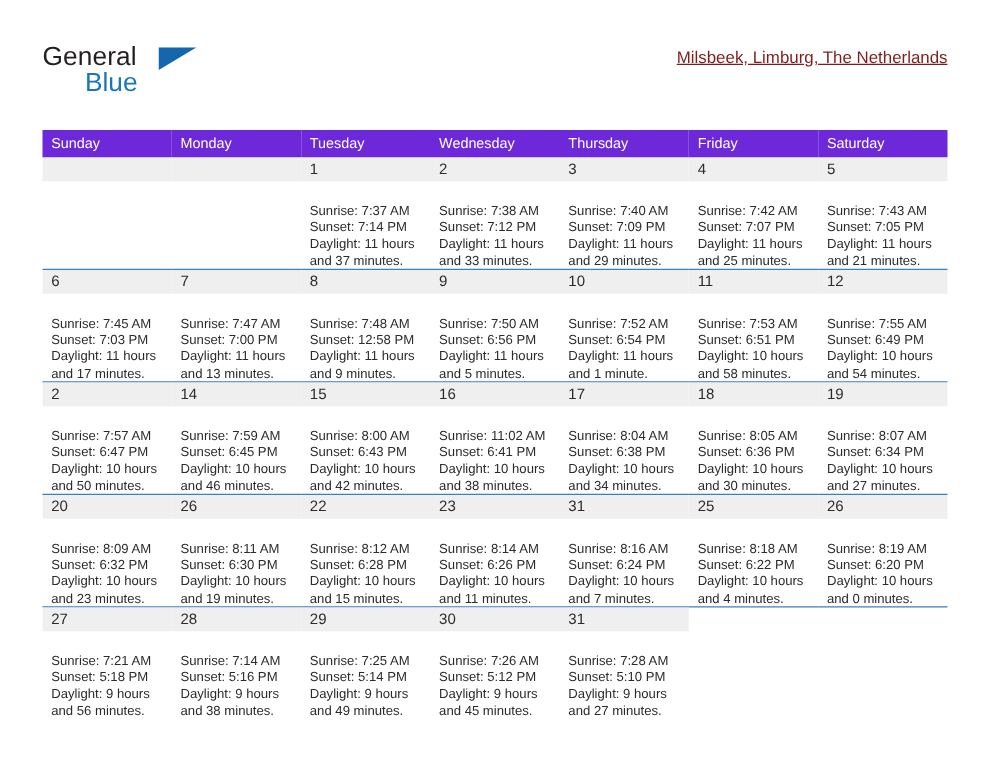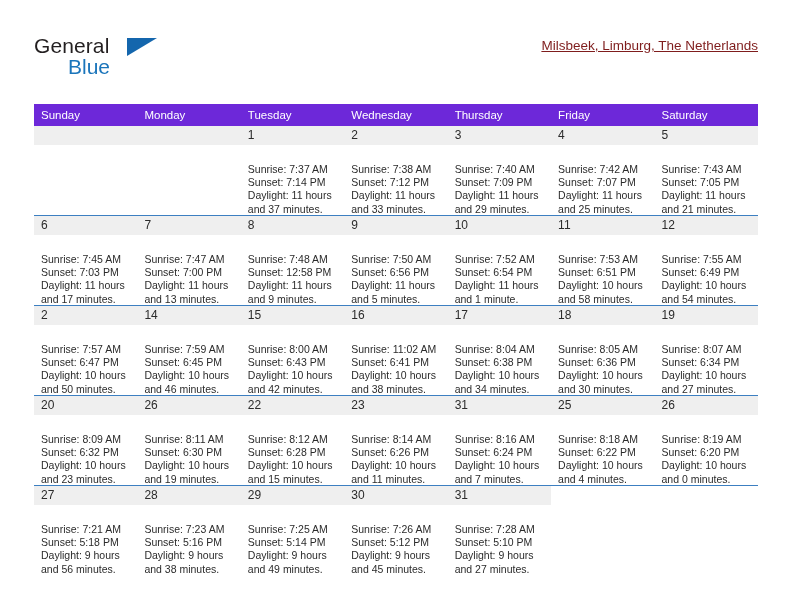--- a/index.html
+++ b/index.html
@@ -468,21 +468,21 @@
                 <div>Sunrise: 7:21 AM</div>
                 <div>Sunset: 5:18 PM</div>
                 <div class="daylight">Daylight: 9 hours and 56 minutes.</div>
               </div>
             </div>
           </td>
           <td>
             <div class="cell">
               <div class="daynum">28</div>
               <div class="info">
-                <div>Sunrise: 7:23 AM</div>
+                <div>Sunrise: 7:14 AM</div>
                 <div>Sunset: 5:16 PM</div>
                 <div class="daylight">Daylight: 9 hours and 38 minutes.</div>
               </div>
             </div>
           </td>
           <td>
             <div class="cell">
               <div class="daynum">29</div>
               <div class="info">
                 <div>Sunrise: 7:25 AM</div>

